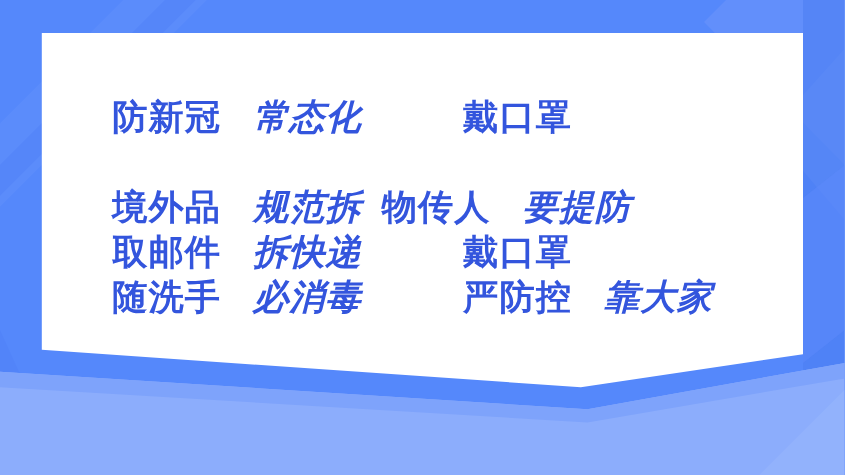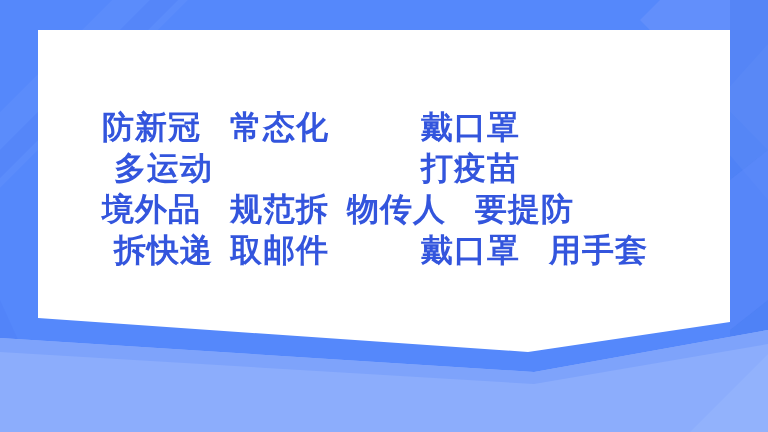--- a/index.html
+++ b/index.html
@@ -77,21 +77,21 @@
     font-family: "DejaVu Sans", "Liberation Sans", sans-serif;
     font-weight: bold;
     font-size: 32px;
     line-height: 36px;
     letter-spacing: 1px;
     color: #3355dd;
     white-space: nowrap;
   }
 
   .phrase-a { width: 116px; }
-  .phrase-b { width: 116px; margin-left: 12px; }
+  .phrase-b { width: 116px; margin-left: 12px; font-style: italic; }
 </style>
 </head>
 <body>
 
 <div id="poster">
 
   <svg class="bg-layer" viewBox="0 0 768 432" preserveAspectRatio="none" xmlns="http://www.w3.org/2000/svg">
 
     <rect x="0" y="0" width="768" height="432" fill="#5588fb"></rect>
 
@@ -124,44 +124,51 @@
         <span class="phrase phrase-b">常态化</span>
       </div>
       <div class="col col-right">
         <span class="phrase phrase-a">戴口罩</span>
       </div>
     </div>
 
 
     <div class="slogan-row">
       <div class="col col-left">
-        <span class="phrase phrase-b">多运动</span>
       </div>
       <div class="col col-right">
-        <span class="phrase phrase-a">打疫苗</span>
       </div>
     </div>
 
     <div class="slogan-row">
       <div class="col col-right">
         <span class="phrase phrase-a">境外品</span>
         <span class="phrase phrase-b">规范拆</span>
       </div>
       <div class="col col-left">
         <span class="phrase phrase-a">物传人</span>
         <span class="phrase phrase-b">要提防</span>
       </div>
     </div>
 
     <div class="slogan-row">
       <div class="col col-left">
+        <span class="phrase phrase-a">取邮件</span>
         <span class="phrase phrase-b">拆快递</span>
-        <span class="phrase phrase-a">取邮件</span>
       </div>
       <div class="col col-right">
         <span class="phrase phrase-a">戴口罩</span>
-        <span class="phrase phrase-b">用手套</span>
       </div>
     </div>
 
+    <div class="slogan-row">
+      <div class="col col-left">
+        <span class="phrase phrase-a">随洗手</span>
+        <span class="phrase phrase-b">必消毒</span>
+      </div>
+      <div class="col col-right">
+        <span class="phrase phrase-a">严防控</span>
+        <span class="phrase phrase-b">靠大家</span>
+      </div>
+    </div>
 
   </div>
 </div>
 
 </body></html>

